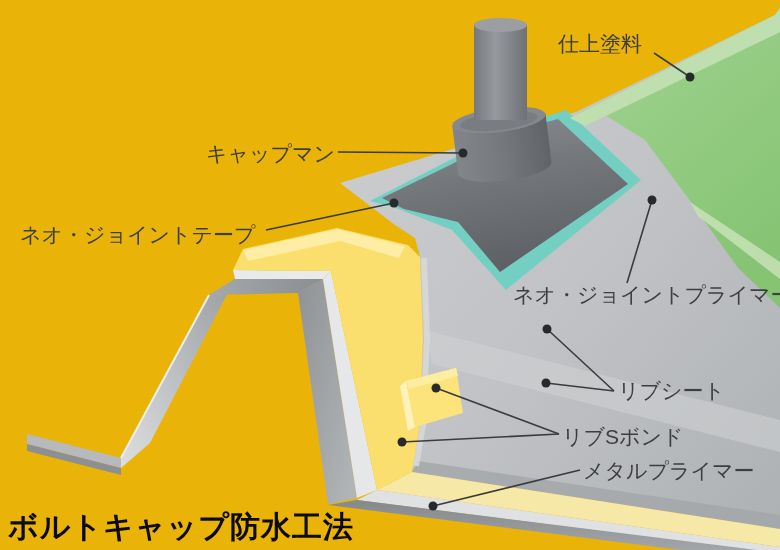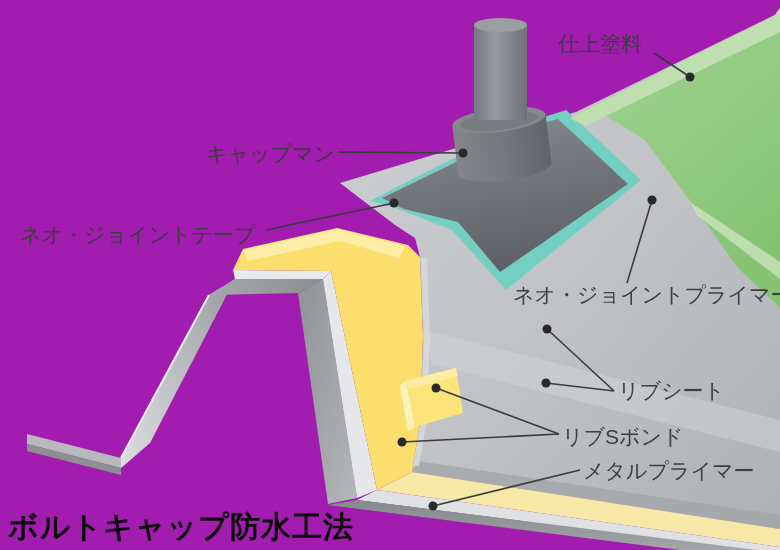--- a/index.html
+++ b/index.html
@@ -1,16 +1,16 @@
 <!DOCTYPE html>
 <html><head>
 <meta charset="utf-8">
 <style>
   html,body{margin:0;padding:0;background:#ffffff;}
-  .stage{position:relative;width:780px;height:550px;background:#a21caf;overflow:hidden;
+  .stage{position:relative;width:780px;height:550px;background:#eab308;overflow:hidden;
          font-family:"Liberation Sans",sans-serif;}
   svg{display:block;}
   text.lbl{font-family:"Liberation Sans",sans-serif;font-size:21px;fill:#3d3e41;}
   text.ttl{font-family:"Liberation Sans",sans-serif;font-size:30px;font-weight:bold;fill:#0b0b0b;letter-spacing:1px;}
   .leader{stroke:#3a3b3d;stroke-width:1.6;fill:none;}
   .dot{fill:#28292b;stroke:none;}
 </style>
 </head>
 <body>
 

